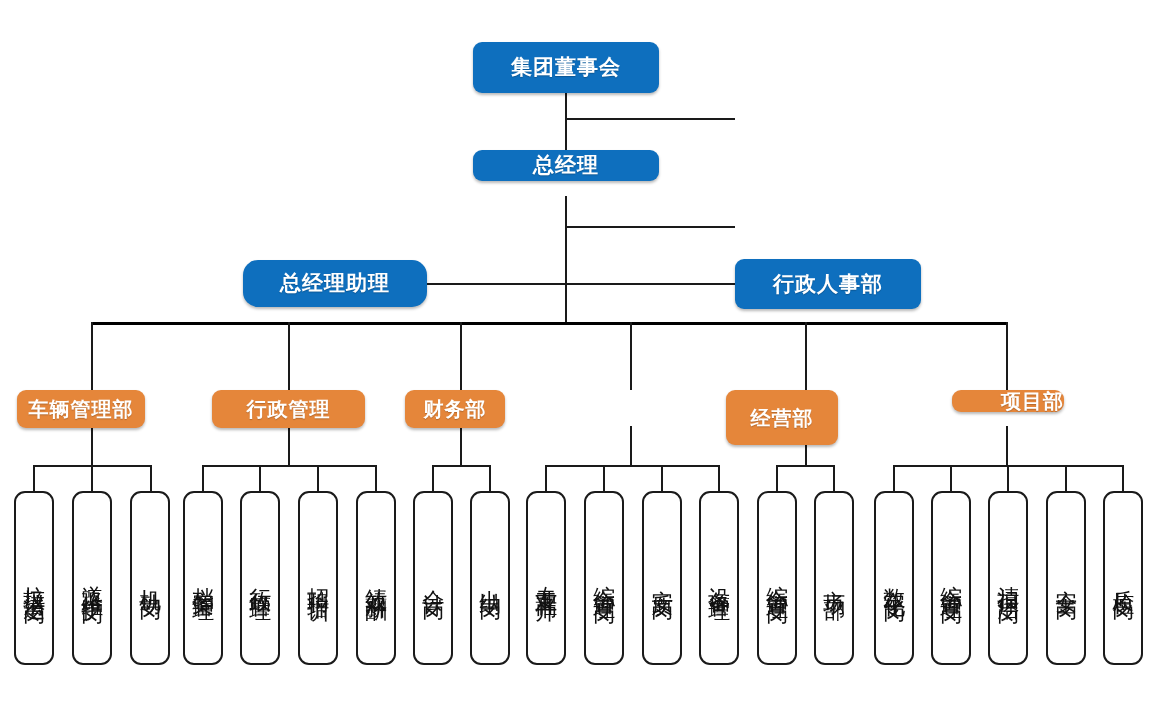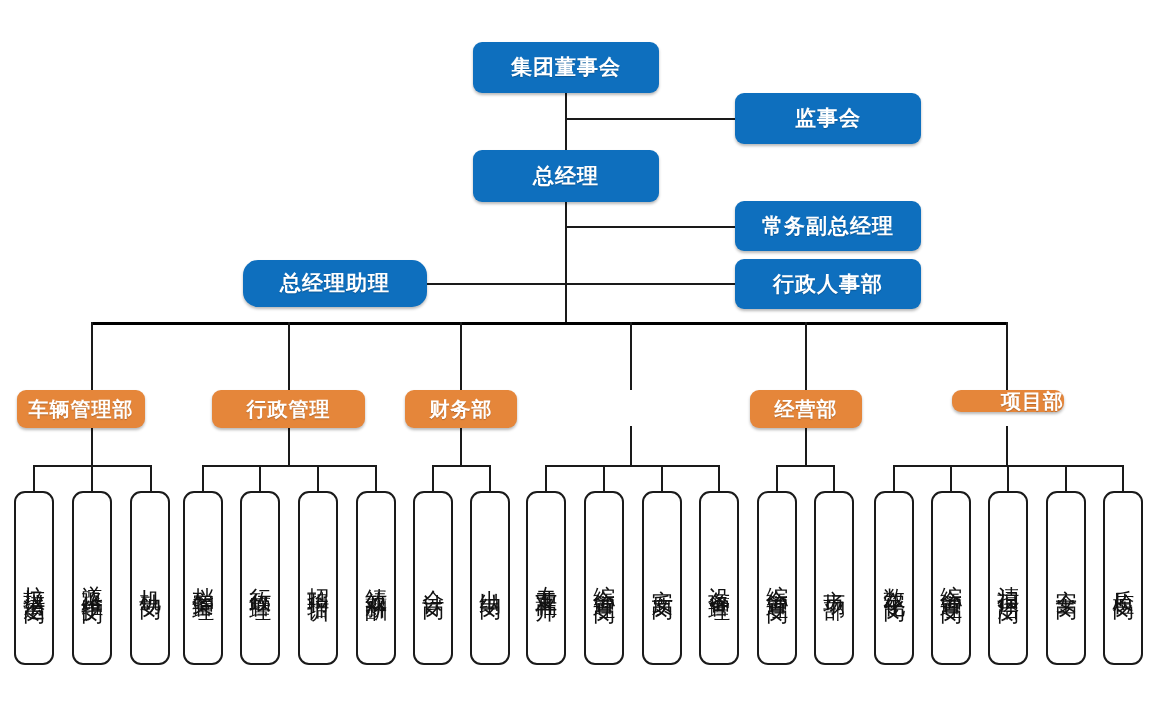--- a/index.html
+++ b/index.html
@@ -139,50 +139,44 @@
   <div class="line v" style="left:893px;  top:465px; height:26px;"></div>
   <div class="line v" style="left:950px;  top:465px; height:26px;"></div>
   <div class="line v" style="left:1007px; top:465px; height:26px;"></div>
   <div class="line v" style="left:1065px; top:465px; height:26px;"></div>
   <div class="line v" style="left:1122px; top:465px; height:26px;"></div>
 
   <div class="node blue" style="left:473px; top:42px; width:186px; height:51px;">
     <span class="lbl">集团董事会</span>
   </div>
 
-  <div class="node blue" style="left:735px; top:93px; width:186px; height:51px;">
-    <span class="lbl">监事会</span>
-  </div>
-
-  <div class="node blue" style="left:473px; top:150px; width:186px; height:52px;">
+
+  <div class="node blue" style="left:473px; top:150px; width:186px; height:31px;">
     <span class="lbl">总经理</span>
   </div>
 
-  <div class="node blue" style="left:735px; top:201px; width:186px; height:50px;">
-    <span class="lbl">常务副总经理</span>
-  </div>
 
   <div class="node blue" style="left:735px; top:259px; width:186px; height:50px;">
     <span class="lbl">行政人事部</span>
   </div>
 
   <div class="node blue" style="left:243px; top:260px; width:184px; height:47px;border-radius:15px;">
     <span class="lbl">总经理助理</span>
   </div>
 
   <div class="node orange" style="left:17px; top:390px; width:128px; height:38px;">
     <span class="lbl">车辆管理部</span>
   </div>
   <div class="node orange" style="left:212px; top:390px; width:153px; height:38px;">
     <span class="lbl">行政管理</span>
   </div>
-  <div class="node orange" style="left:405px; top:390px; width:112px; height:38px;">
+  <div class="node orange" style="left:405px; top:390px; width:100px; height:38px;">
     <span class="lbl">财务部</span>
   </div>
-  <div class="node orange" style="left:750px; top:390px; width:112px; height:38px;">
+  <div class="node orange" style="left:726px; top:390px; width:112px; height:55px;">
     <span class="lbl">经营部</span>
   </div>
   <div class="node orange" style="left:952px; top:390px; width:112px; height:22px;justify-content:flex-end;">
     <span class="lbl">项目部</span>
   </div>
 
   <div class="leaf" style="left:14px; top:491px; width:40px; height:174px;">
     <span class="vtext">垃圾清运岗</span>
   </div>
   <div class="leaf" style="left:72px; top:491px; width:40px; height:174px;">

